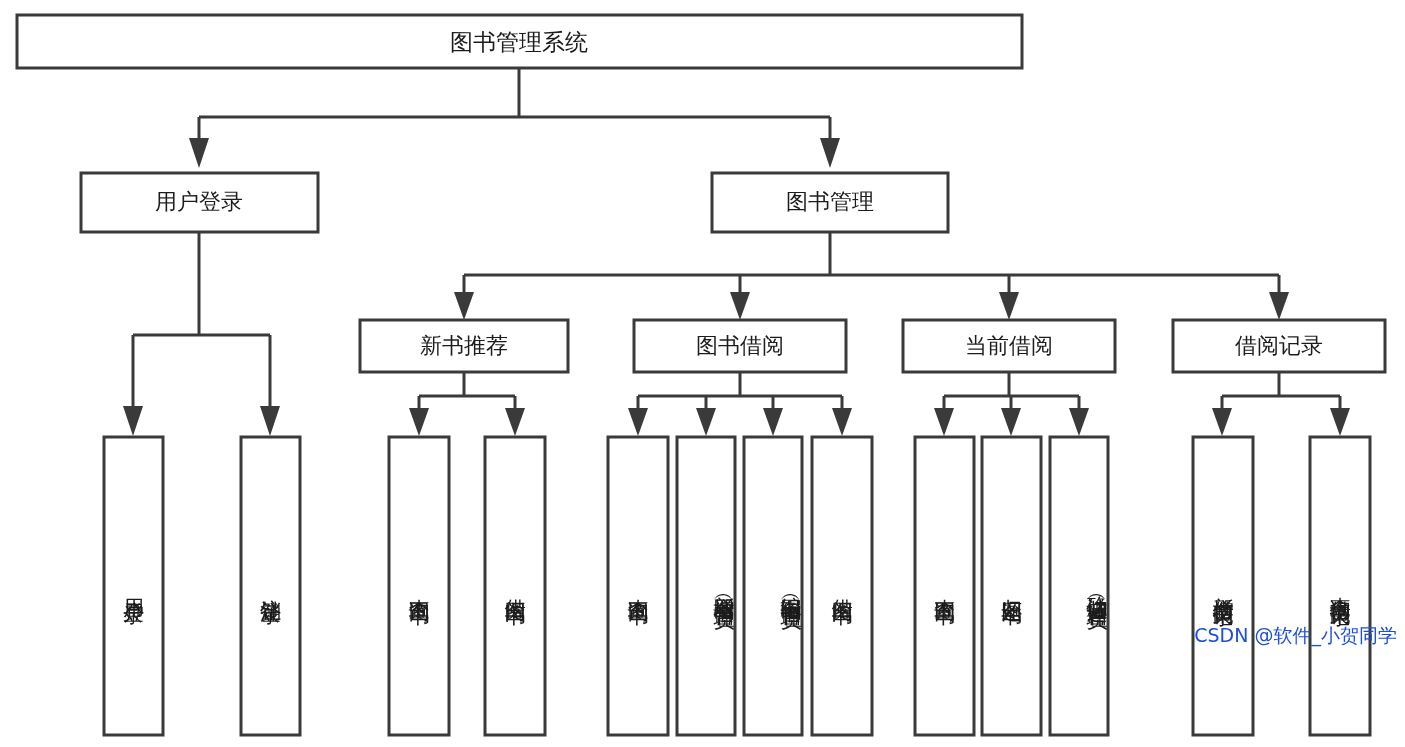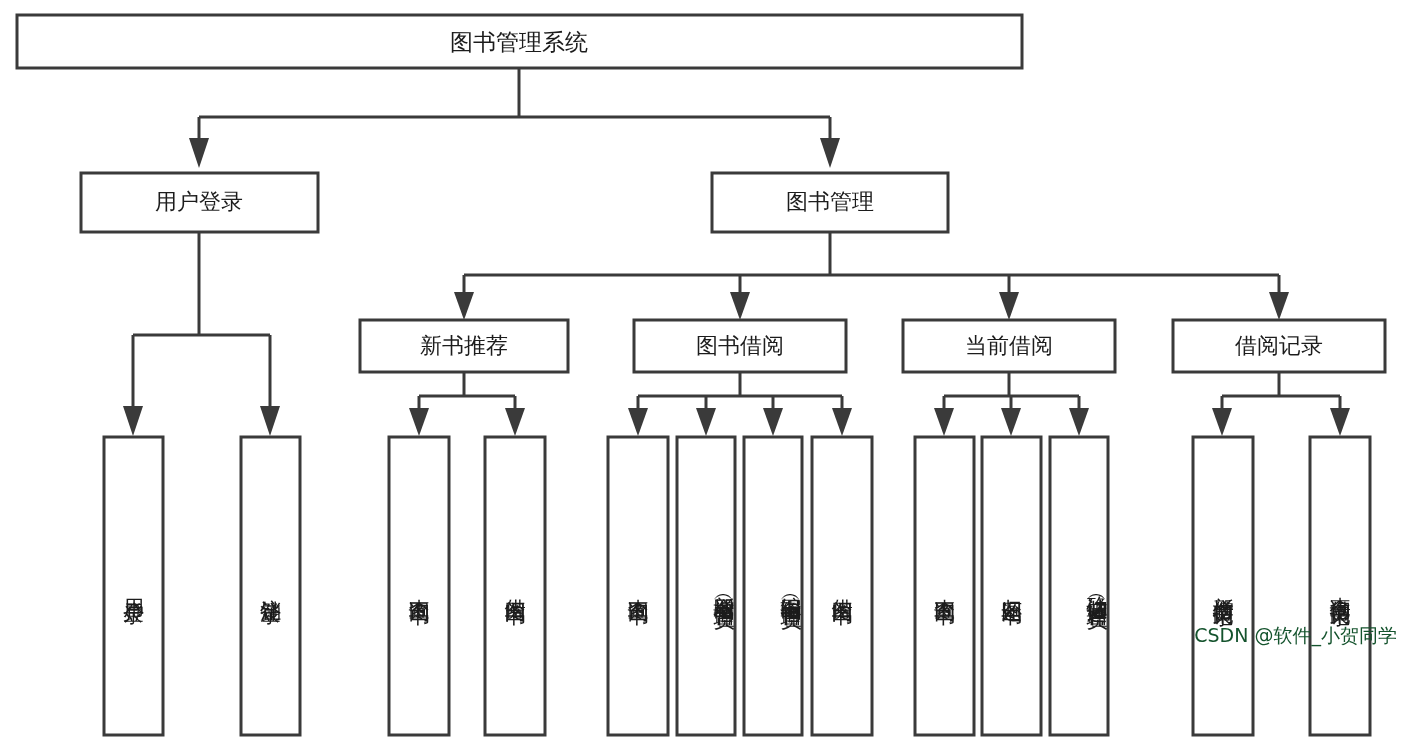--- a/index.html
+++ b/index.html
@@ -69,21 +69,21 @@
     white-space: nowrap;
     text-align: center;
     pointer-events: none;
   }
   .watermark {
     position: absolute;
     right: 8px;
     bottom: 4px;
     font-family: "DejaVu Sans", "Liberation Sans", sans-serif;
     font-size: 19px;
-    color: #14532d;
+    color: #1d4ed8;
     white-space: nowrap;
   }
 </style>
 </head>
 <body>
 
 <div id="diagram-root">
 
   <svg class="diagram-svg" viewBox="0 0 1405 747" xmlns="http://www.w3.org/2000/svg">
 

